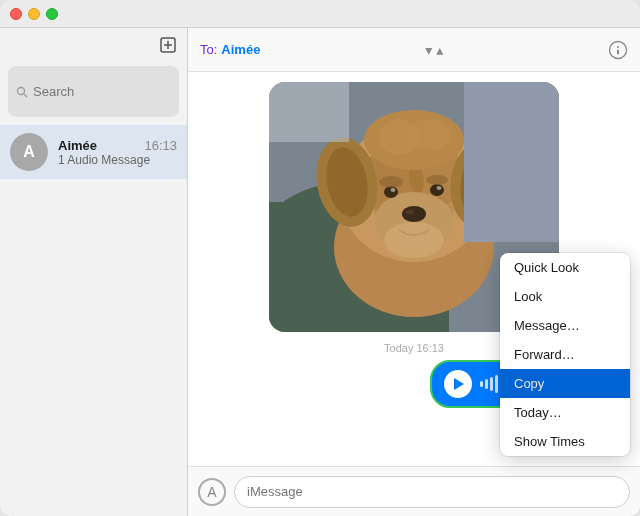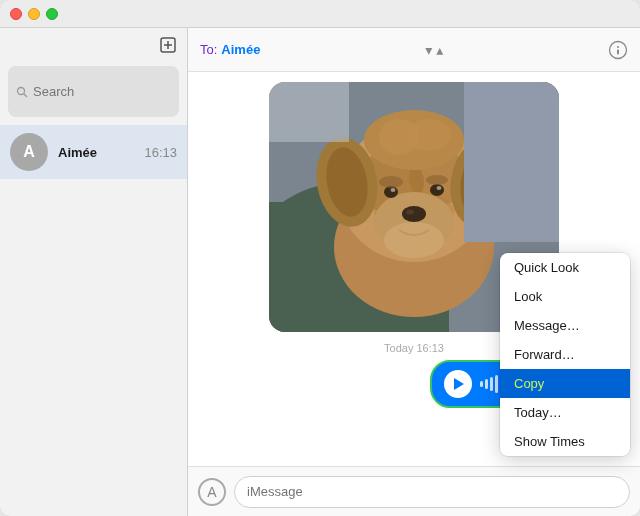--- a/index.html
+++ b/index.html
@@ -351,21 +351,21 @@
     .context-menu-item {
       padding: 7px 14px;
       font-size: 13px;
       color: #1a1a1a;
       cursor: pointer;
       white-space: nowrap;
     }
 
     .context-menu-item.selected {
       background: #0063d3;
-      color: #bef264;
+      color: #e5e5e5;
     }
 
     
     .chat-nav-arrows {
       display: flex;
       gap: 4px;
     }
 
     .nav-arrow {
       color: #888;
@@ -409,20 +409,21 @@
 
       <div class="conversation-item">
         <div class="avatar">
           <span>A</span>
         </div>
         <div class="conv-info">
           <div class="conv-name-row">
             <span class="conv-name">Aimée</span>
             <span class="conv-time">16:13</span>
           </div>
+          <div class="conv-preview">1 Audio Message</div>
         </div>
       </div>
     </div>
 
     <div class="chat-area">
 
       <div class="chat-header">
         <div style="display:flex; align-items:center; gap:4px;">
           <span class="chat-to">To:</span>
           <span class="chat-recipient">Aimée</span>

